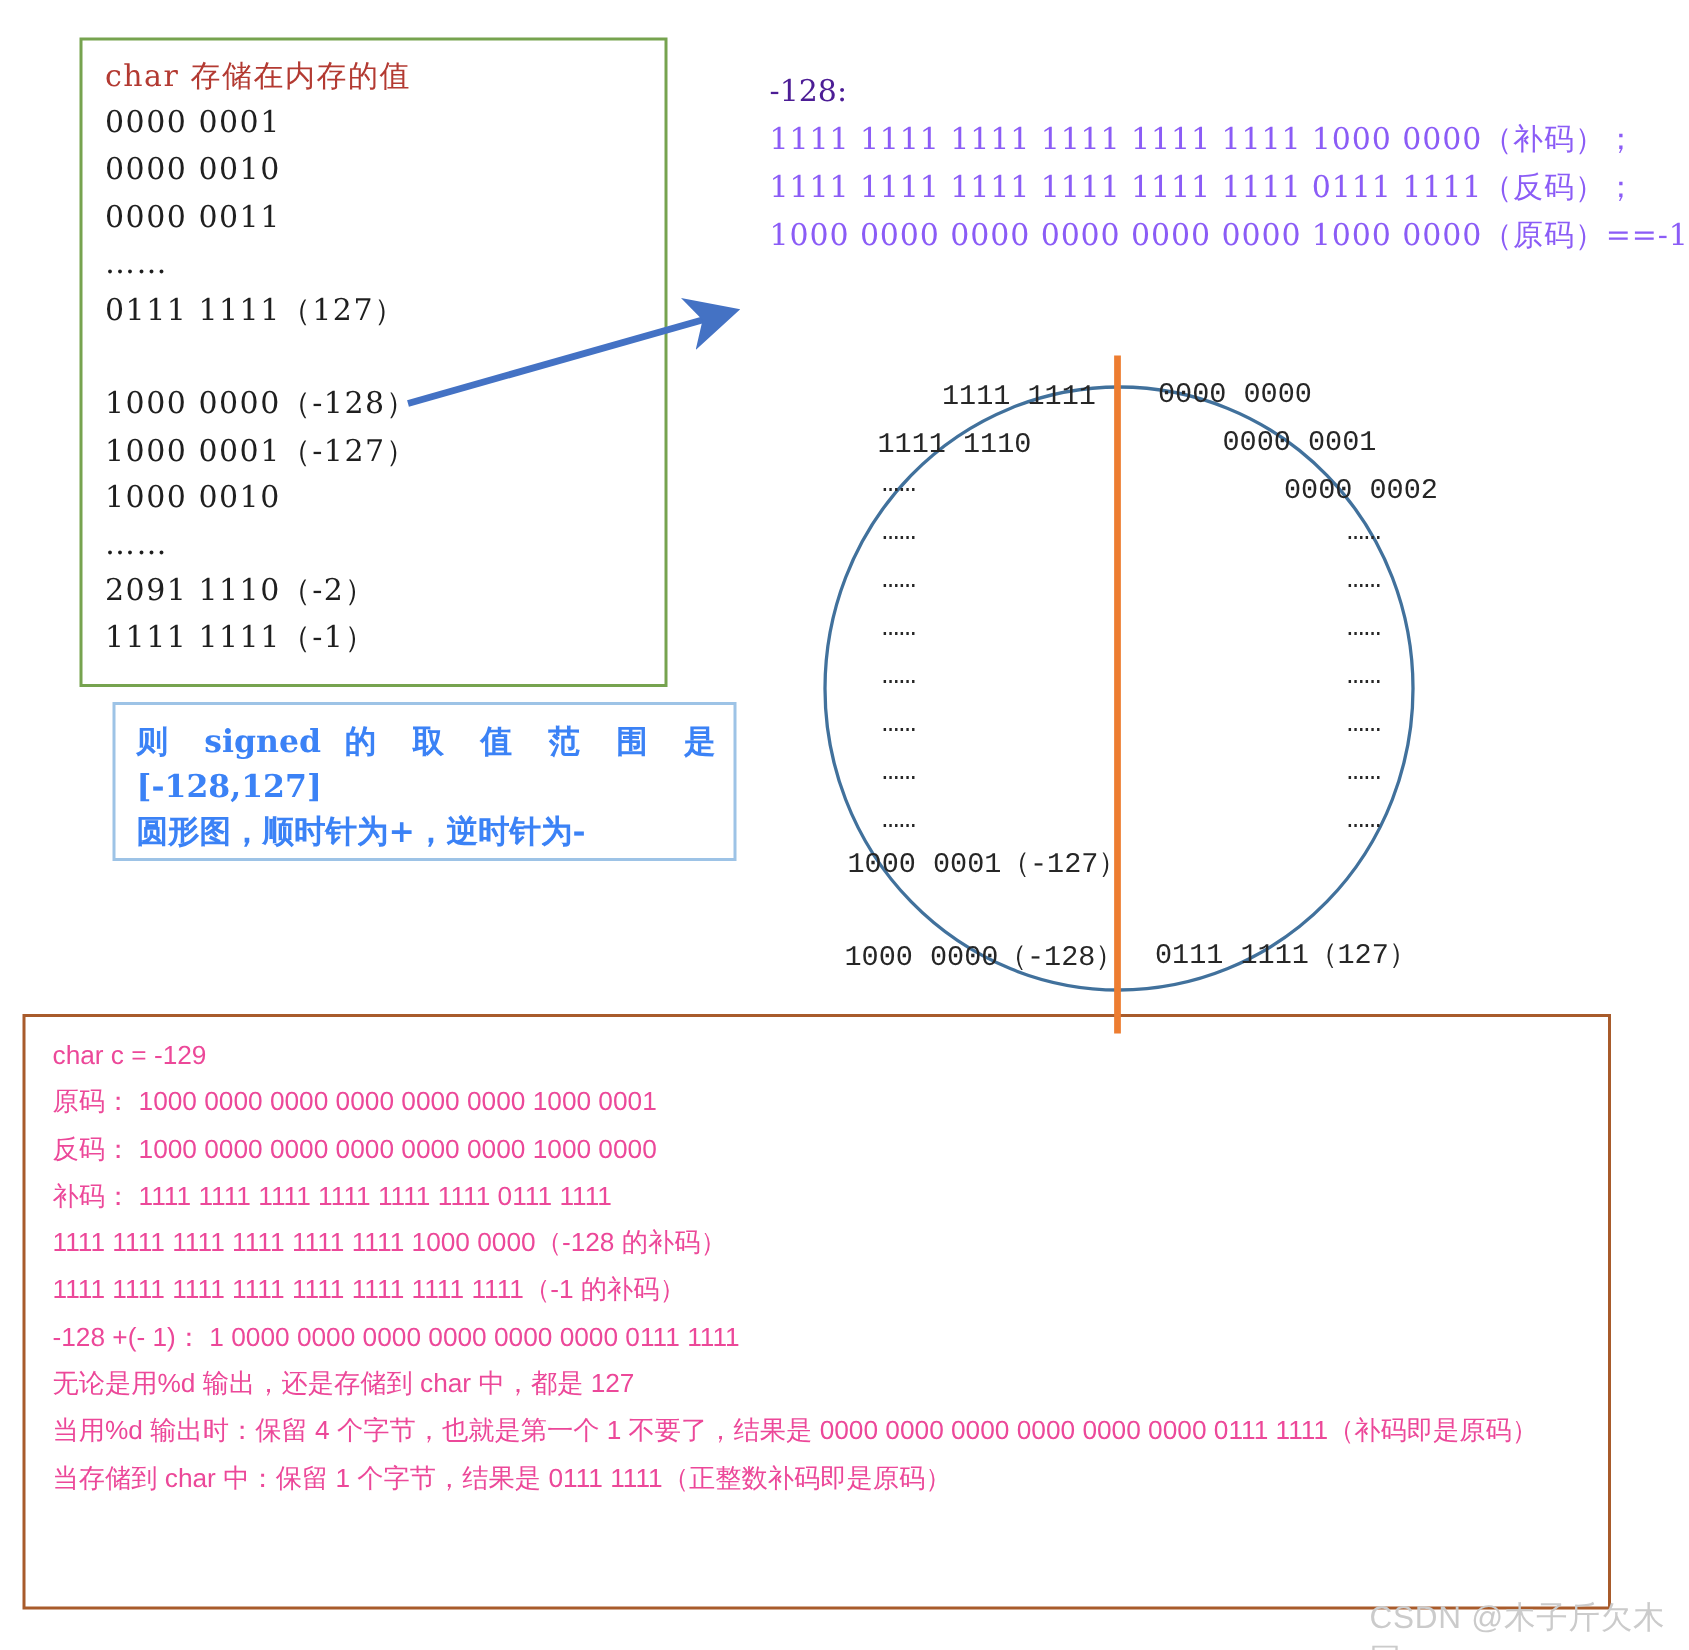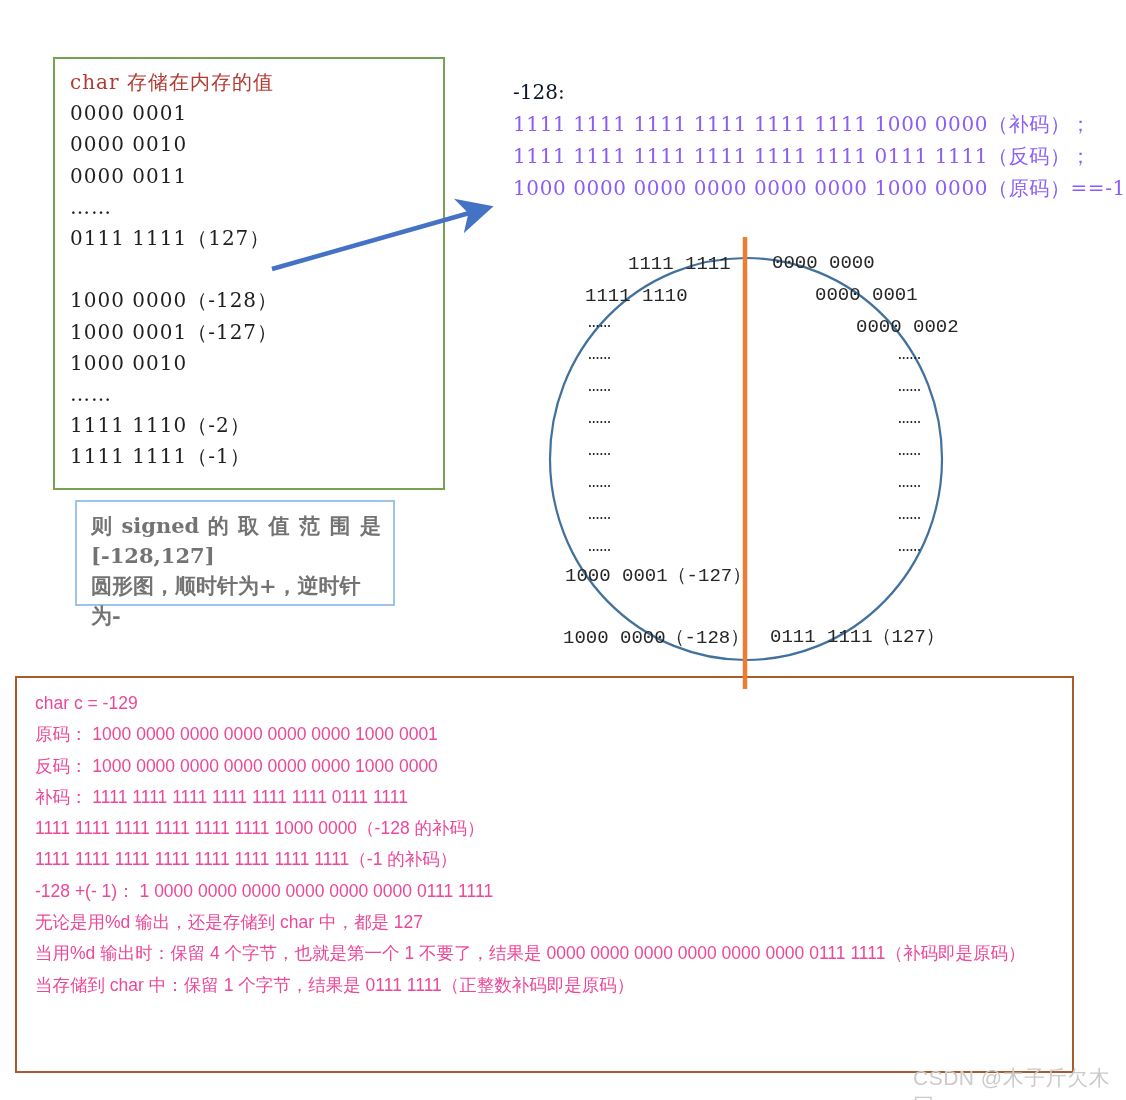--- a/index.html
+++ b/index.html
@@ -1,46 +1,46 @@
 <!DOCTYPE html>
 <html><head>
 <meta charset="utf-8">
 <style>
   html,body { margin:0; padding:0; background:#ffffff; }
   .canvas {
     position:relative; width:1126px; height:1100px; background:#ffffff;
     font-family:"Liberation Sans", sans-serif; color:#212121; overflow:hidden;
   }
-  .serif { font-family:"DejaVu Serif","Liberation Serif",serif;margin-top:32px; }
+  .serif { font-family:"DejaVu Serif","Liberation Serif",serif; }
 
   
   .green-box {
     position:absolute; left:53px; top:25px; width:392px; height:433px;
     border:2px solid #76A34F; box-sizing:border-box; padding:8px 6px 0 15px;
   }
   .green-box .line {
     font-size:20px; line-height:31.2px; min-height:31.2px; white-space:pre;
     letter-spacing:1px; color:#1f1f1f;
   }
   .green-box .title { color:#B33A32; }
 
   
   .minus128 {
     position:absolute; left:513px; top:44px; width:605px;
   }
   .minus128 .line {
     font-size:20px; line-height:32px; white-space:pre; color:#8b5cf6; letter-spacing:0.6px;
   }
-  .minus128 .heading { color:#0f172a; letter-spacing:0; }
+  .minus128 .heading { color:#4c1d95; letter-spacing:0; }
 
   
   .signed-box {
-    position:absolute; left:75px; top:468px; width:320px; height:106px;
+    position:absolute; left:75px; top:468px; width:416px; height:106px;
     border:2px solid #9DC3E6; box-sizing:border-box; padding:9px 12px 0 14px;
-    color:#737373; font-weight:bold;
+    color:#3b82f6; font-weight:bold;
   }
   .signed-box .line { font-size:21px; line-height:30px; }
   .signed-box .jline { text-align:justify; text-align-last:justify; }
 
   
   .overlay { position:absolute; left:0; top:0; pointer-events:none; }
 
   
   .clabel {
     position:absolute; font-size:19px; color:#262626; white-space:pre; line-height:22px;font-family:Liberation Mono, monospace;
@@ -70,21 +70,21 @@
     <div class="line">0000 0001</div>
     <div class="line">0000 0010</div>
     <div class="line">0000 0011</div>
     <div class="line">……</div>
     <div class="line">0111 1111（127）</div>
     <div class="line"></div>
     <div class="line">1000 0000（-128）</div>
     <div class="line">1000 0001（-127）</div>
     <div class="line">1000 0010</div>
     <div class="line">……</div>
-    <div class="line">1111 1110（-2）</div>
+    <div class="line">2091 1110（-2）</div>
     <div class="line">1111 1111（-1）</div>
   </div>
 
   <div class="minus128 serif">
     <div class="line heading">-128:</div>
     <div class="line">1111 1111 1111 1111 1111 1111 1000 0000（补码）；</div>
     <div class="line">1111 1111 1111 1111 1111 1111 0111 1111（反码）；</div>
     <div class="line">1000 0000 0000 0000 0000 0000 1000 0000（原码）==-128。</div>
   </div>
 

